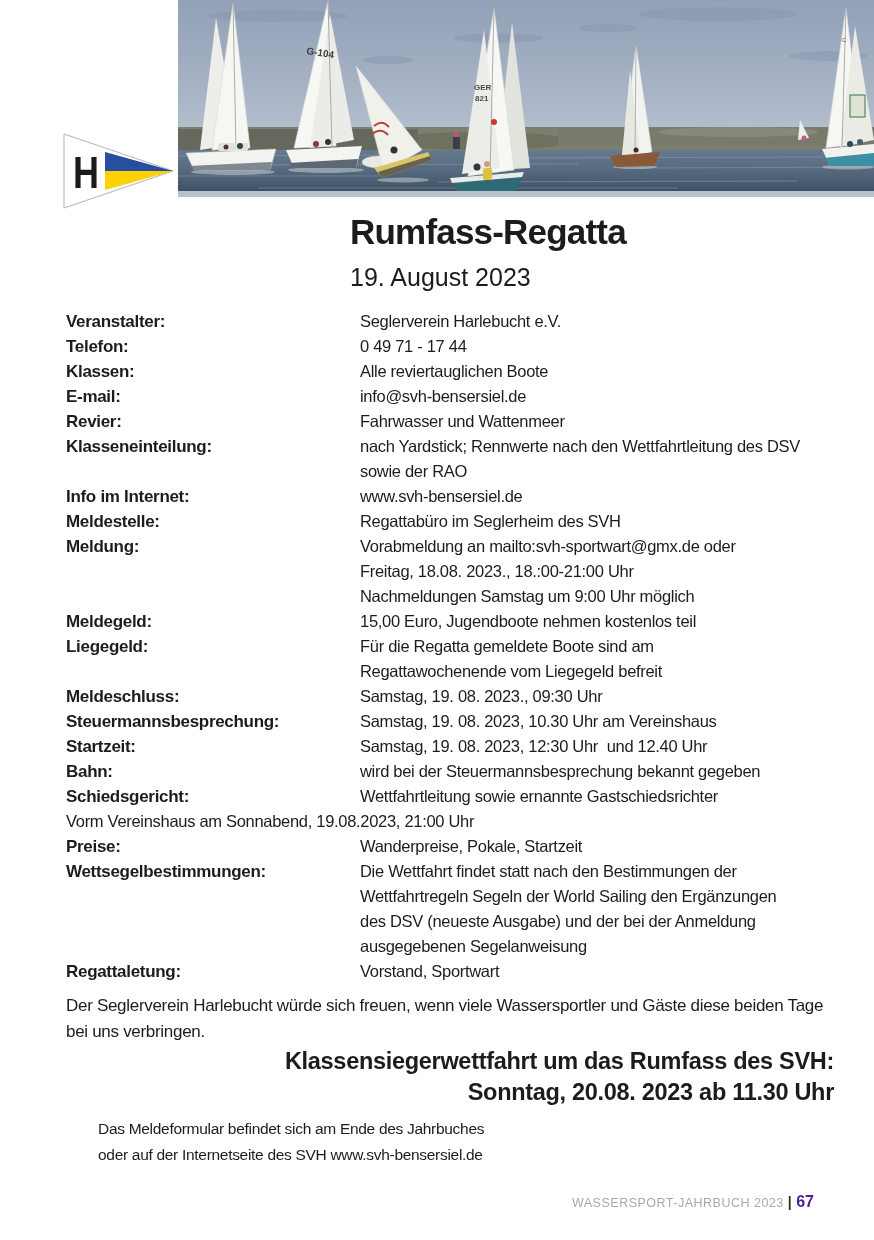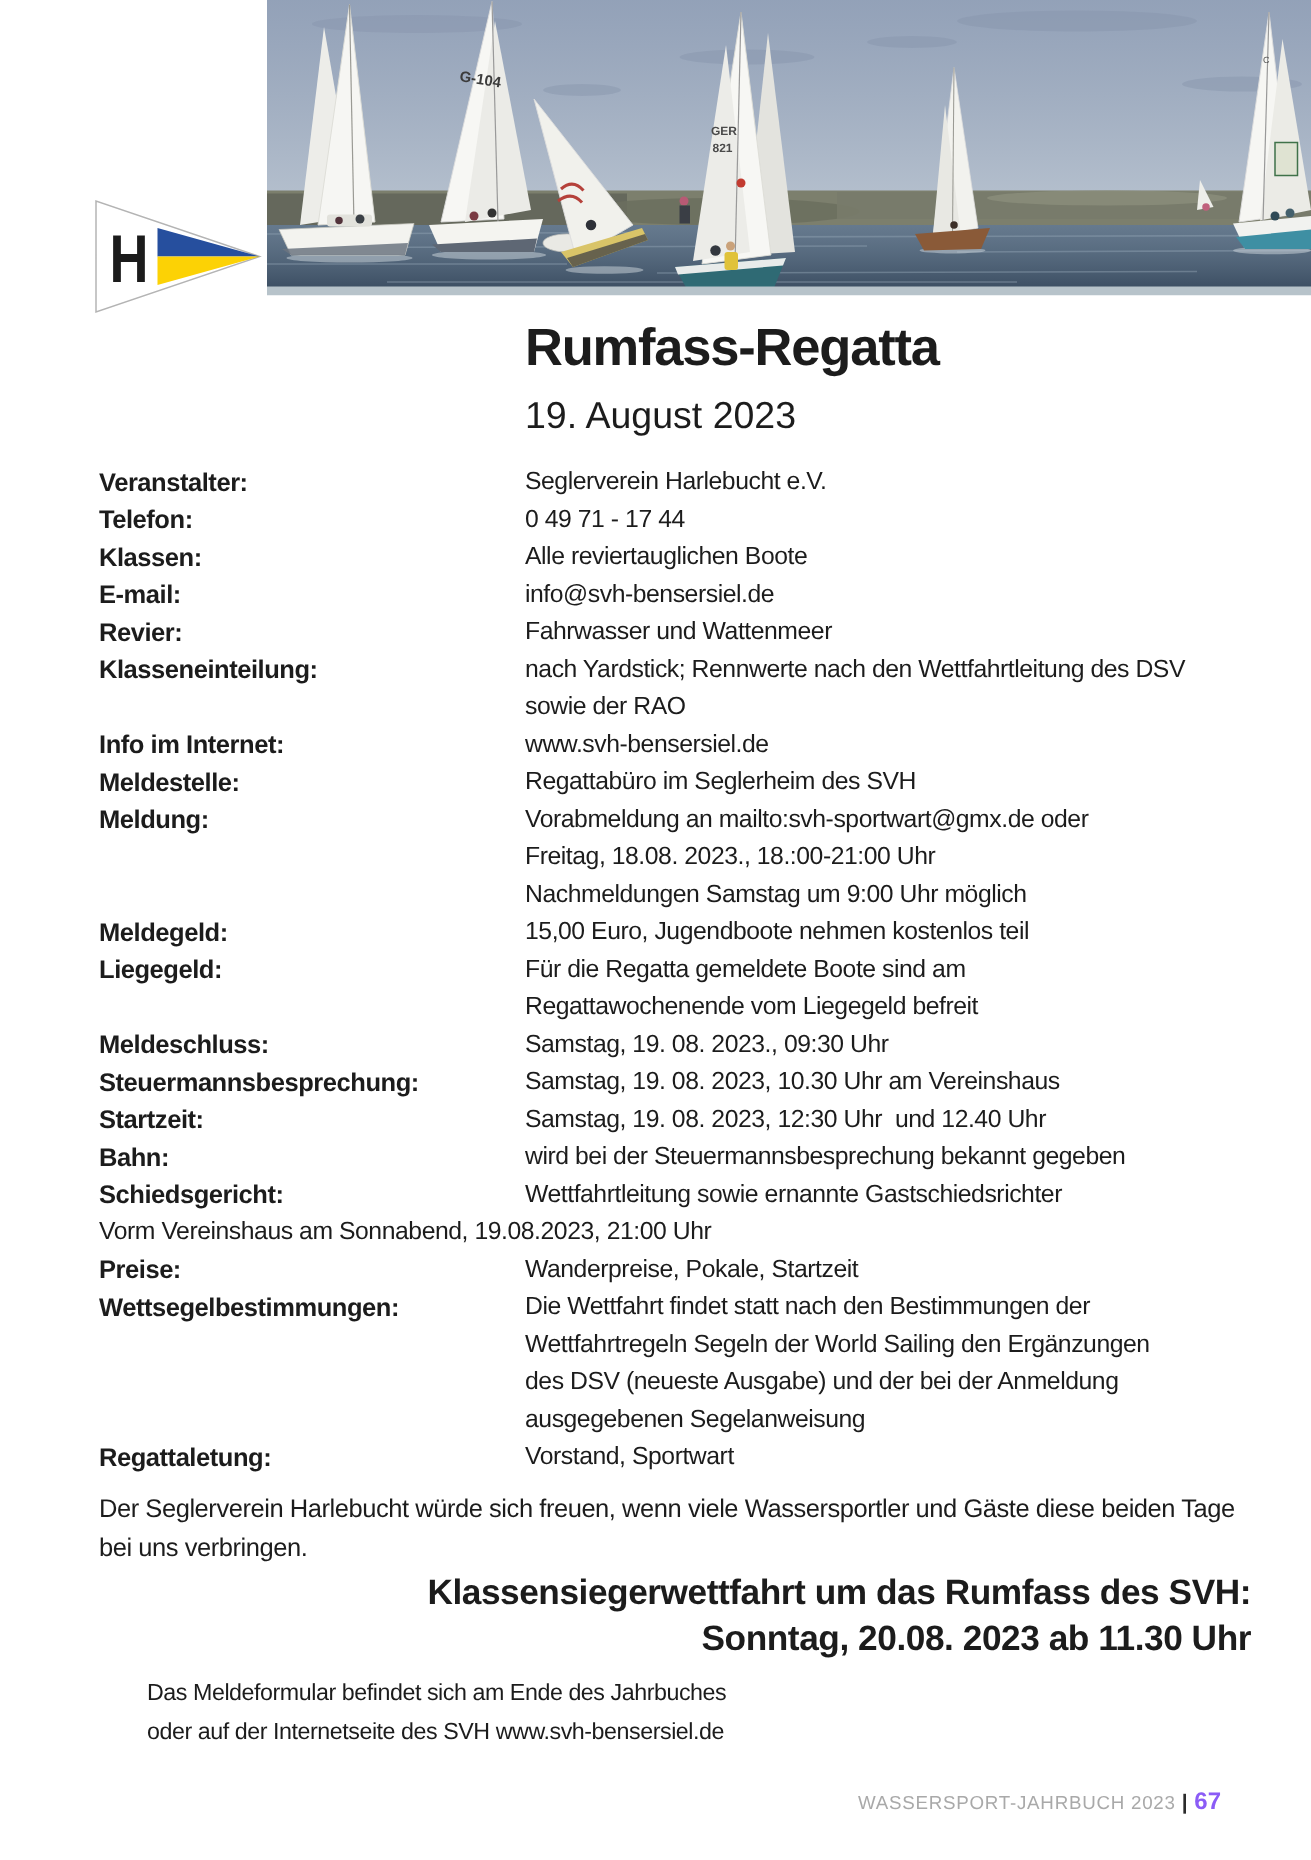--- a/index.html
+++ b/index.html
@@ -18,40 +18,40 @@
     font-size:35px; font-weight:bold; letter-spacing:-0.8px; white-space:pre;
   }
   .subtitle {
     position:absolute; left:350px; top:263px;
     font-size:25px; font-weight:normal; white-space:pre;
   }
 
   
   .details { position:absolute; left:66px; top:309px; width:756px;
              font-size:16.5px; line-height:25px; letter-spacing:-0.3px; }
-  .row { display:flex; }
+  .row { display:flex;gap:10px; }
   .row .lbl { flex:none; width:284px; font-weight:bold; font-size:17px; white-space:pre; }
   .row .val { flex:1; }
   .val-line { white-space:pre; }
 
   
   .para1 { position:absolute; left:66px; top:993px;
            font-size:17px; line-height:25.5px; letter-spacing:-0.3px; }
   .para1 div, .para2 div { white-space:pre; }
   .heading { position:absolute; left:40px; width:794px; top:1046px; text-align:right;
              font-weight:bold; font-size:23.5px; line-height:31px; letter-spacing:-0.3px; }
   .heading div { white-space:pre; }
   .para2 { position:absolute; left:66px; top:1116px;
            font-size:15.5px; line-height:25.5px; letter-spacing:-0.3px;margin-left:32px; }
 
   
   .footer { position:absolute; top:1193px; right:60px; font-size:12.5px;
             color:#a9a9a9; letter-spacing:0.5px; white-space:pre; }
   .footer .sep { color:#2b2b2b; font-weight:bold; font-size:14px; }
-  .footer .pg  { color:#8b5cf6; font-weight:bold; font-size:16px; letter-spacing:0; }
+  .footer .pg  { color:#4c1d95; font-weight:bold; font-size:16px; letter-spacing:0; }
 </style>
 </head>
 <body>
 
 <div class="page">
 
   <div class="logo">
     <svg viewBox="0 0 112 76" width="112" height="76">
       <polygon points="1,1 1,75 110,38" fill="#ffffff" stroke="#b4b4b4" stroke-width="1"></polygon>
       <polygon points="42,19 110,38 42,38" fill="#264f9e"></polygon>

